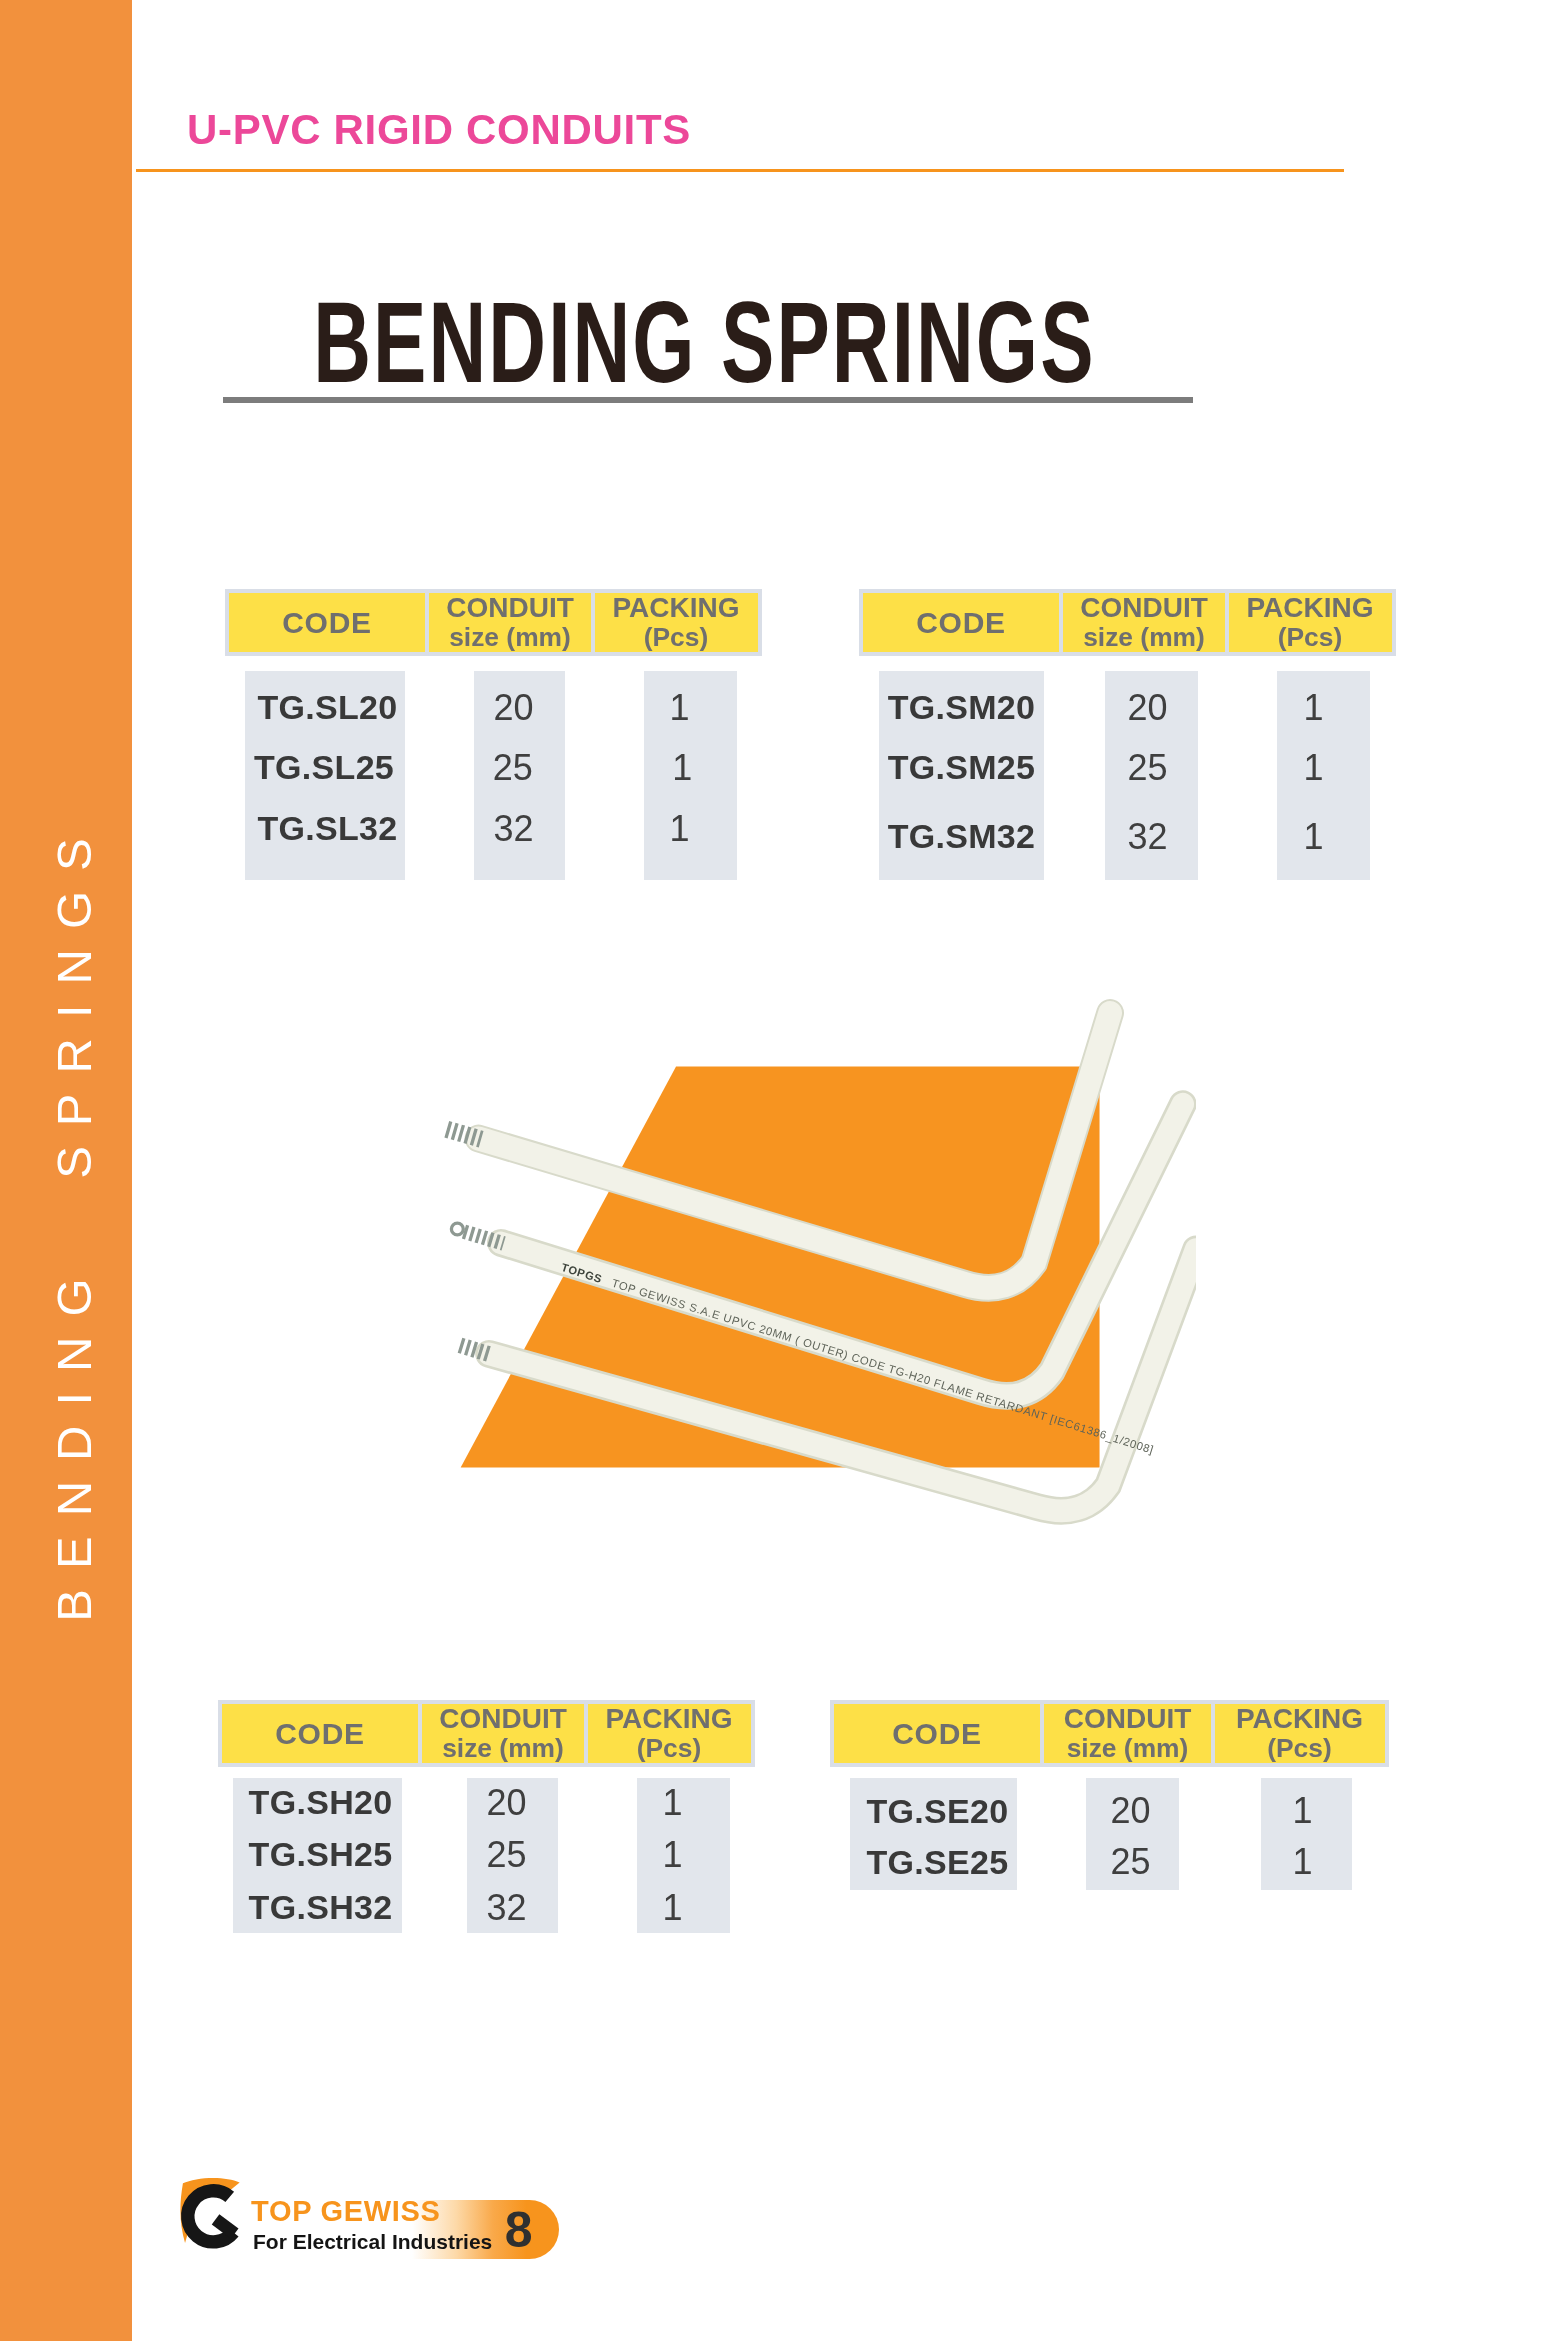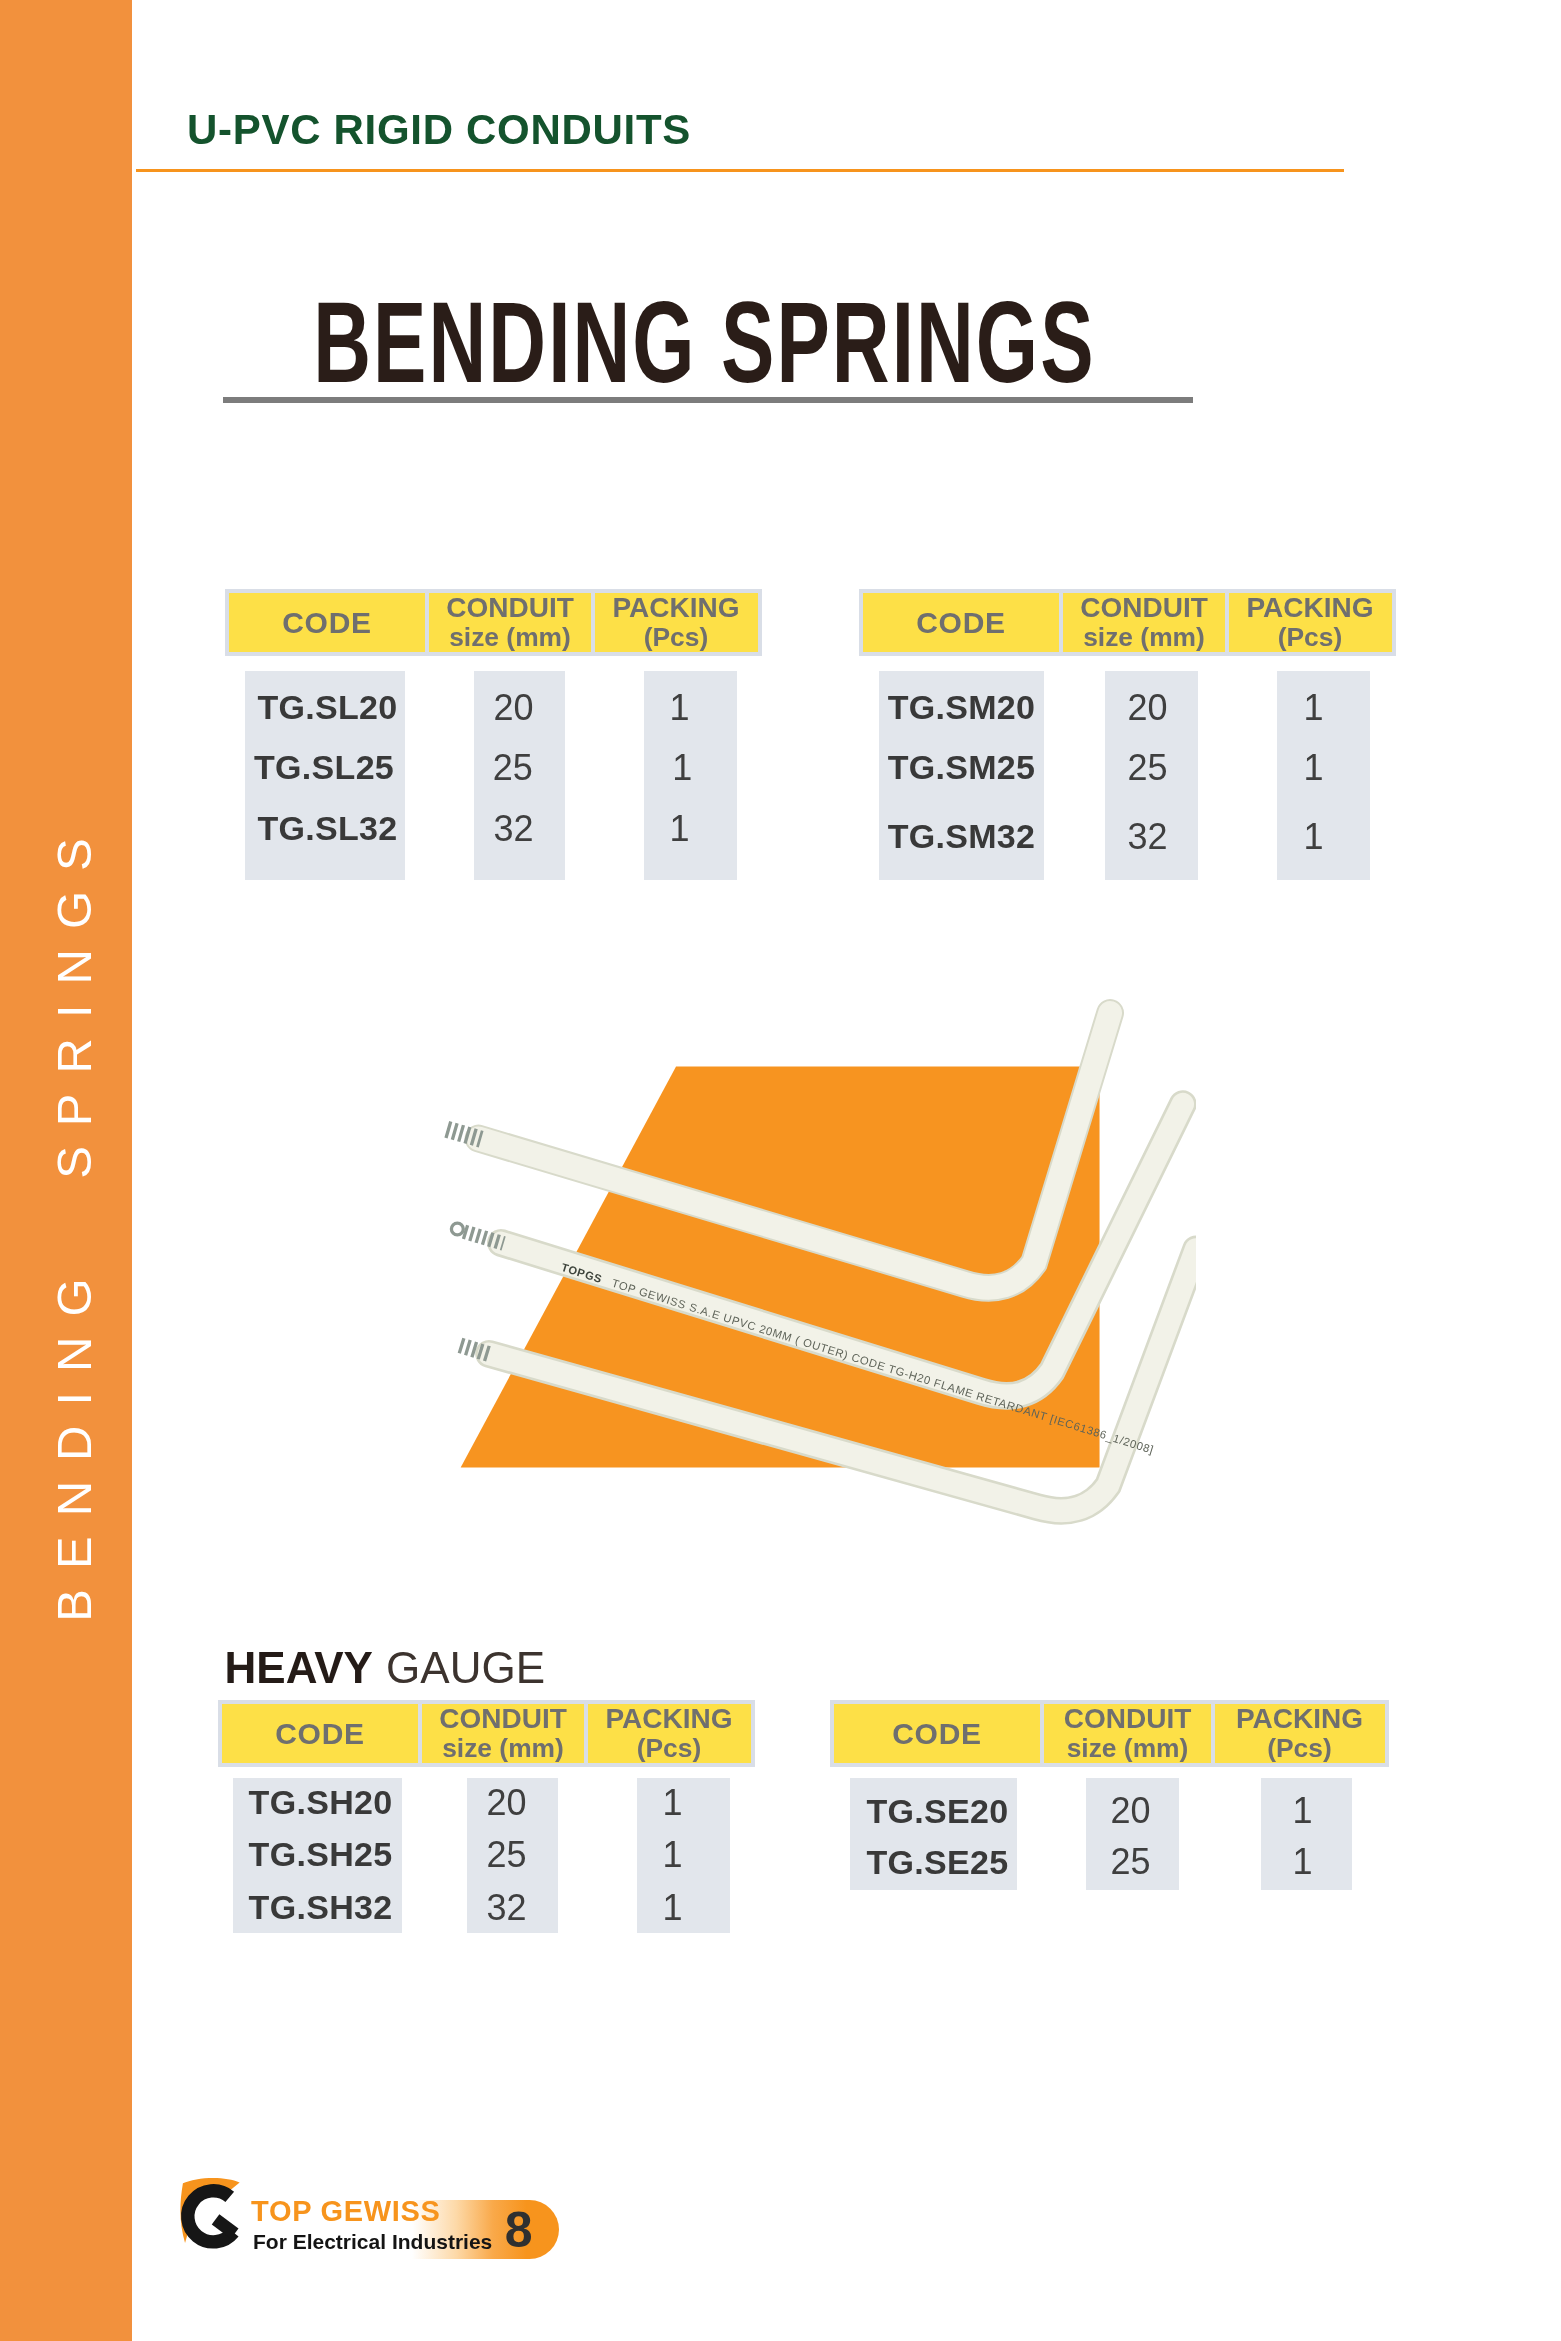--- a/index.html
+++ b/index.html
@@ -5,21 +5,21 @@
   html,body{margin:0;padding:0;background:#ffffff;}
   body{width:1561px;height:2342px;position:relative;font-family:"Liberation Sans",sans-serif;overflow:hidden;}
   .abs{position:absolute;}
 
   
   .sidebar{position:absolute;left:0;top:0;width:132px;height:2342px;background:#F2913D;}
   .vtext{position:absolute;left:74px;top:1220px;transform:translate(-50%,-50%) rotate(-90deg);
          white-space:nowrap;color:#ffffff;font-size:49px;font-weight:400;letter-spacing:20px;word-spacing:46px;}
 
   
-  .ph-title{position:absolute;left:187px;top:106px;font-size:42px;font-weight:700;color:#14532d;letter-spacing:0.7px;}
+  .ph-title{position:absolute;left:187px;top:106px;font-size:42px;font-weight:700;color:#ec4899;letter-spacing:0.7px;}
   .ph-rule{position:absolute;left:136px;top:169px;width:1208px;height:3.3px;background:#F7941D;}
 
   
   .main-title{position:absolute;left:218px;top:276px;width:952px;text-align:center;
               font-size:100px;font-weight:700;color:#2A1D18;letter-spacing:2.6px;
               transform:scale(0.8,1.15);transform-origin:center top;white-space:nowrap;}
   .main-rule{position:absolute;left:223px;top:397px;width:970px;height:6px;background:#7C7C7C;}
 
   
   .gtable{position:absolute;}
@@ -167,23 +167,20 @@
   </g>
 
   <g>
     <path d="M 84 232 L 820 452 Q 888 473 925 420 L 1040 42" fill="none" stroke="#D8DACA" stroke-width="42" stroke-linecap="round"></path>
     <path d="M 84 232 L 820 452 Q 888 473 925 420 L 1040 42" fill="none" stroke="#F2F2E8" stroke-width="36" stroke-linecap="round"></path>
     <path d="M 36 218 L 88 233" stroke="#8E9992" stroke-width="26" stroke-dasharray="5 5" fill="none"></path>
   </g>
 </svg>
 
 <section class="gtable" style="left:218px;top:1613px;width:537px;height:344px;">
-  <h2 class="gtitle" style="left:6.6px;top:30px;">
-    <span class="strong">HEAVY</span><span class="rest">GAUGE</span>
-  </h2>
   <div class="thead">
     <div class="hc c1">
         <span class="h1">CODE</span>
       </div>
     <div class="hc c2">
         <span class="hl1">CONDUIT</span>
         <span class="hl2">size (mm)</span>
       </div>
     <div class="hc c3">
         <span class="hl1">PACKING</span>

